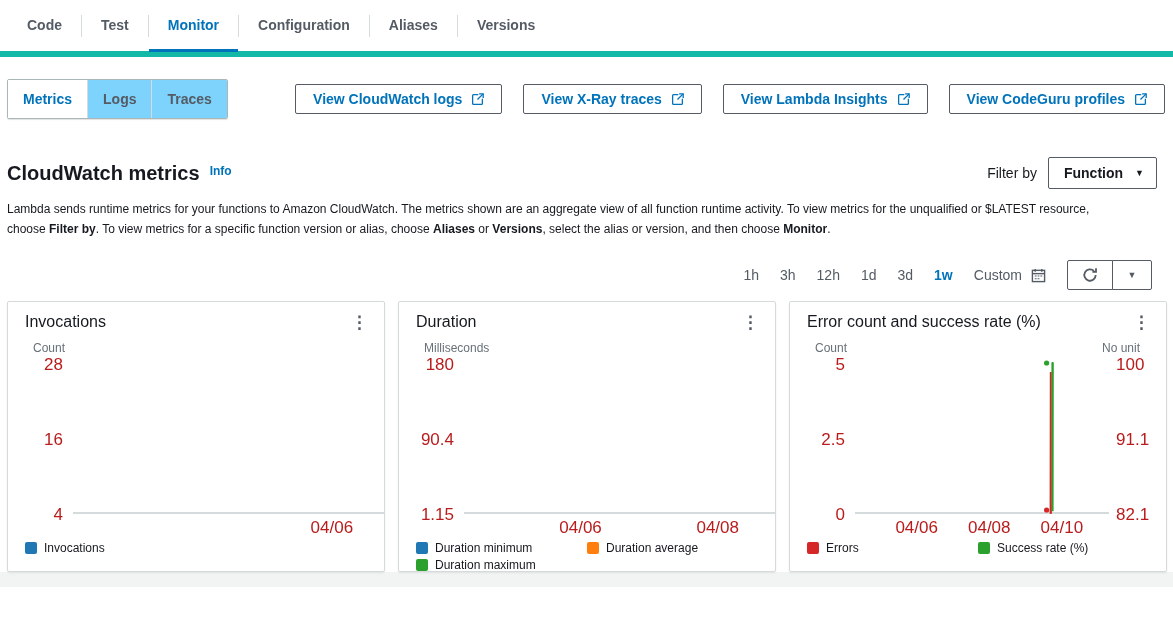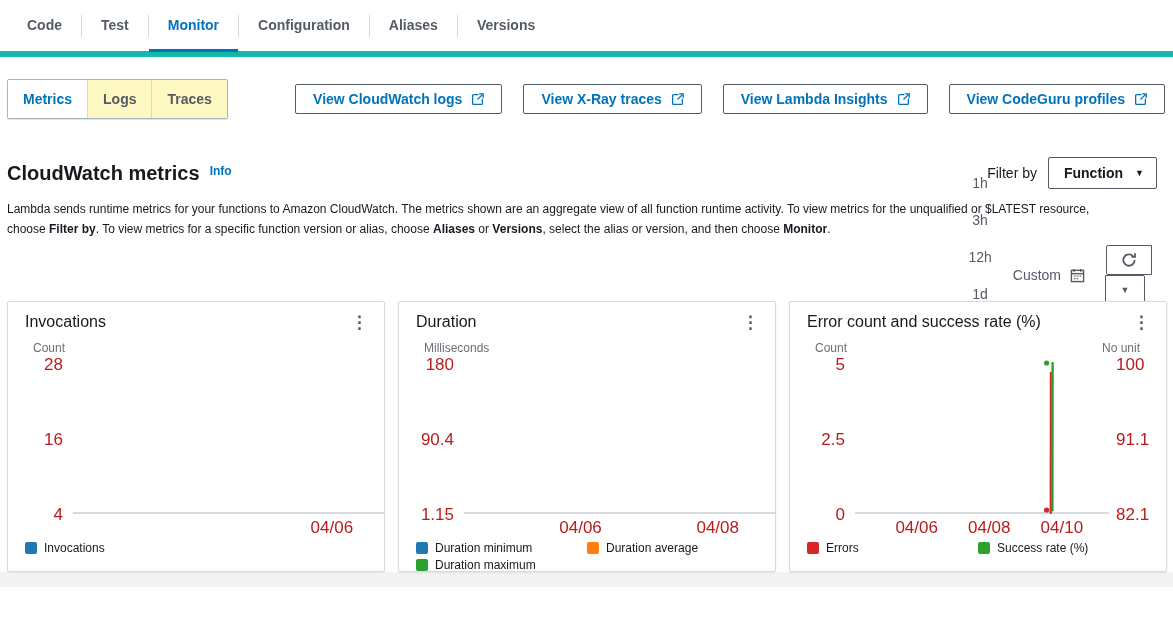--- a/index.html
+++ b/index.html
@@ -11,21 +11,21 @@
   .main-tab { display:flex; align-items:center; padding:0 19px; font-size:14px; font-weight:700;
               color:#545b64; cursor:pointer; border-bottom:3px solid transparent; margin-bottom:-1px; }
   .main-tab.active { color:#0073bb; border-bottom-color:#0073bb; }
   .tab-divider { width:1px; height:22px; background:#d5dbdb; align-self:center; }
 
   
   .subrow { display:flex; align-items:center; margin:22px 8px 0 7px; }
   .subtabs { display:inline-flex; border:1px solid #aab7b8; border-radius:2px; overflow:hidden;
              box-shadow:0 1px 1px rgba(0,0,0,.12); }
   .subtab { height:38px; display:flex; align-items:center; padding:0 15px; font-size:14px; font-weight:700;
-            color:#545b64; background:#fef9c3; border-right:1px solid #d5dbdb; cursor:pointer; }
+            color:#545b64; background:#7dd3fc; border-right:1px solid #d5dbdb; cursor:pointer; }
   .subtab:last-child { border-right:none; }
   .subtab.active { background:#fff; color:#0073bb; }
   .actions { margin-left:auto; display:flex; gap:21px; }
   .aws-btn { height:30px; display:inline-flex; align-items:center; gap:9px; padding:0 17px; background:#fff;
              border:1px solid #545b64; border-radius:2px; font-size:14px; font-weight:700; color:#0073bb;
              cursor:pointer; font-family:inherit; white-space:nowrap; }
 
   
   .header-row { display:flex; align-items:center; margin:38px 16px 0 7px; }
   .page-title { font-size:20px; font-weight:700; margin:0; }
@@ -38,21 +38,21 @@
   .caret { font-size:9px; color:#16191f; }
 
   .description { margin:10px 42px 0 7px; font-size:12px; line-height:20px; }
   .description b { font-weight:700; }
 
   
   .timebar { display:flex; align-items:center; justify-content:flex-end; gap:21px; margin:20px 21px 0 7px; height:32px; }
   .range-link { font-size:14px; color:#545b64; cursor:pointer; }
   .range-link.active { color:#0073bb; font-weight:700; }
   .custom { display:flex; align-items:center; gap:9px; color:#545b64; font-size:14px; cursor:pointer; }
-  .btn-group { display:flex;flex-direction:column; }
+  .btn-group { display:flex; }
   .icon-btn { width:46px; height:30px; background:#fff; border:1px solid #545b64; display:flex; align-items:center;
               justify-content:center; color:#545b64; cursor:pointer; }
   .icon-btn:first-child { border-radius:2px 0 0 2px; }
   .icon-btn + .icon-btn { margin-left:-1px; width:40px; border-radius:0 2px 2px 0; }
   .icon-btn .caret { color:#545b64; }
 
   
   .charts { display:flex; gap:13px; margin:10px 6px 0 7px; }
   .card { flex:1; height:271px; background:#fff; border:1px solid #d5dbdb; border-radius:2px;
           box-shadow:0 1px 2px rgba(0,0,0,.08); overflow:hidden; }

